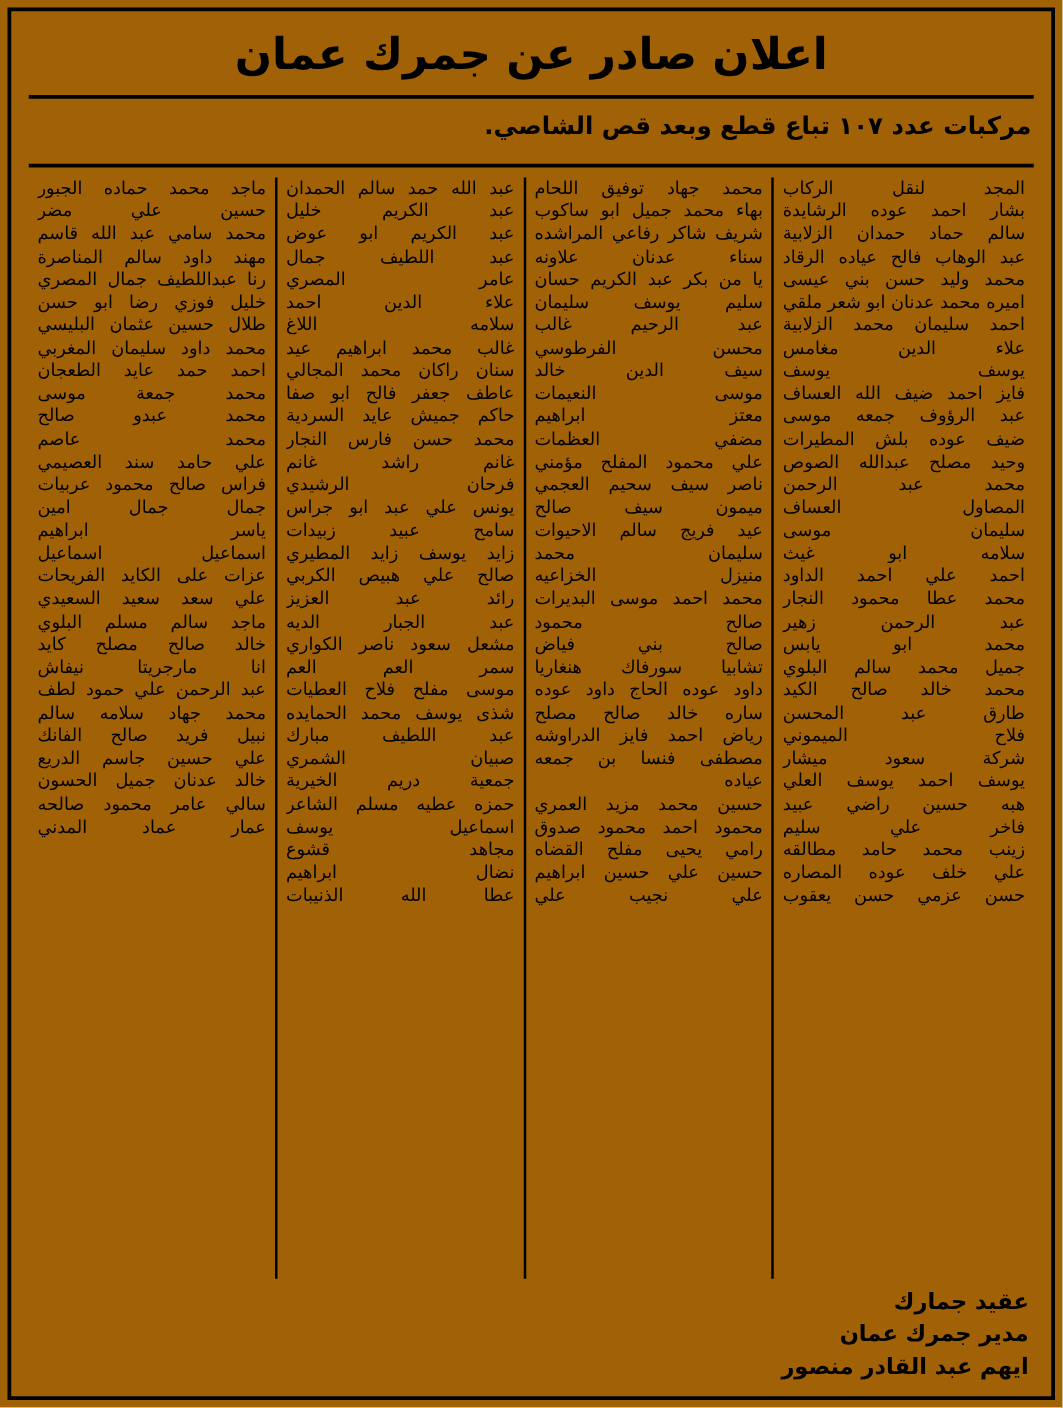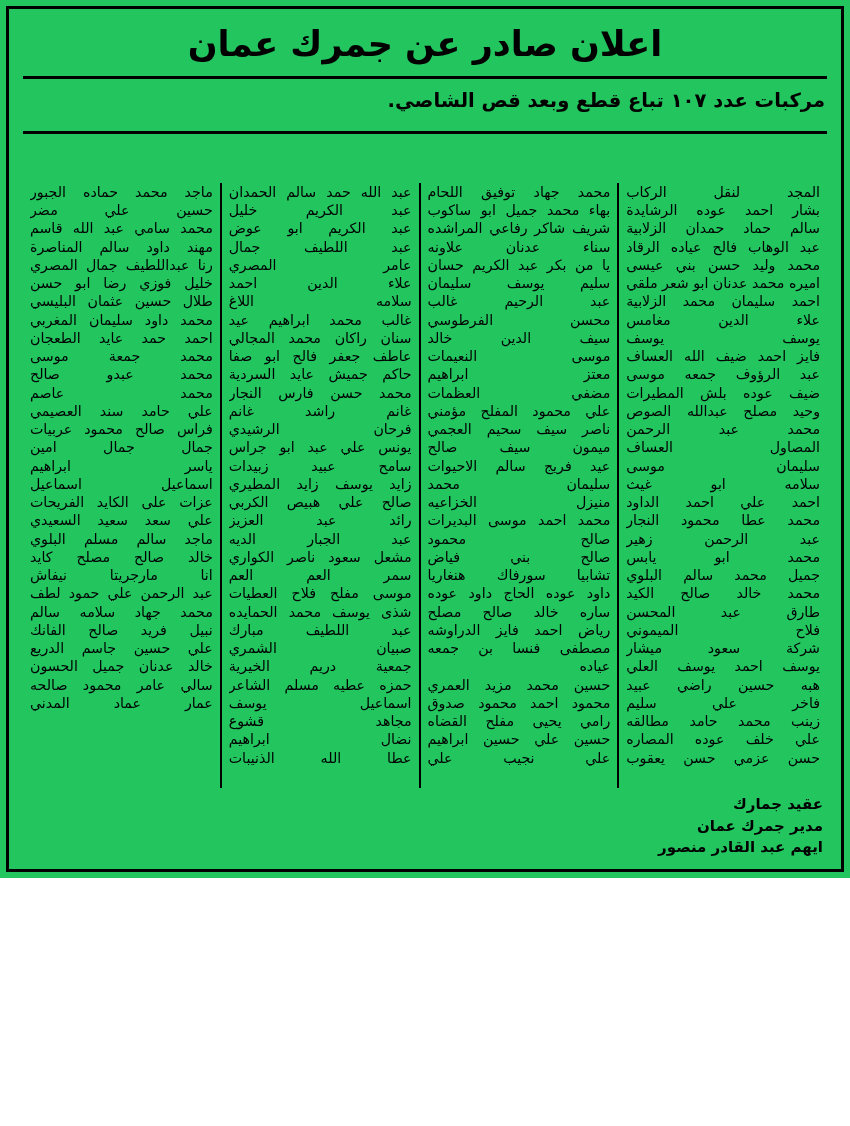--- a/index.html
+++ b/index.html
@@ -5,23 +5,23 @@
   html, body {
     margin: 0;
     padding: 0;
     background: #ffffff;
   }
   body {
     font-family: "DejaVu Sans", "Liberation Sans", sans-serif;
   }
   .page {
     width: 850px;
-    height: 878px;
+    height: 1126px;
     box-sizing: border-box;
-    background: #22c55e;
+    background: #a16207;
     position: relative;
     overflow: hidden;
     padding: 6px;
   }
   .frame {
     border: 3px solid #000;
     box-sizing: border-box;
     width: 100%;
     height: 100%;
     padding: 10px 14px 8px 14px;
@@ -61,38 +61,37 @@
     display: flex;
     flex-direction: row;
     gap: 0px;
     flex: 1 1 auto;
     padding-top: 8px;
   }
   .col {
     flex: 1 1 0;
     padding: 0 7px;
     box-sizing: border-box;
-    margin-top: 41px;
   }
   .col + .col {
     border-right: 2px solid #000;
   }
   .name {
     font-size: 14.2px;
     line-height: 1.285;
     color: #000;
     text-align: justify;
     text-align-last: justify;
     white-space: nowrap;
     overflow: hidden;
     font-weight: 500;
   }
   .signature {
     padding: 6px 4px 2px 4px;
-    font-size: 15px;
+    font-size: 18px;
     font-weight: bold;
     line-height: 1.45;
     color: #000;
     text-align: right;
   }
   .signature div {
     margin: 0;
   }
 </style>
 </head>

